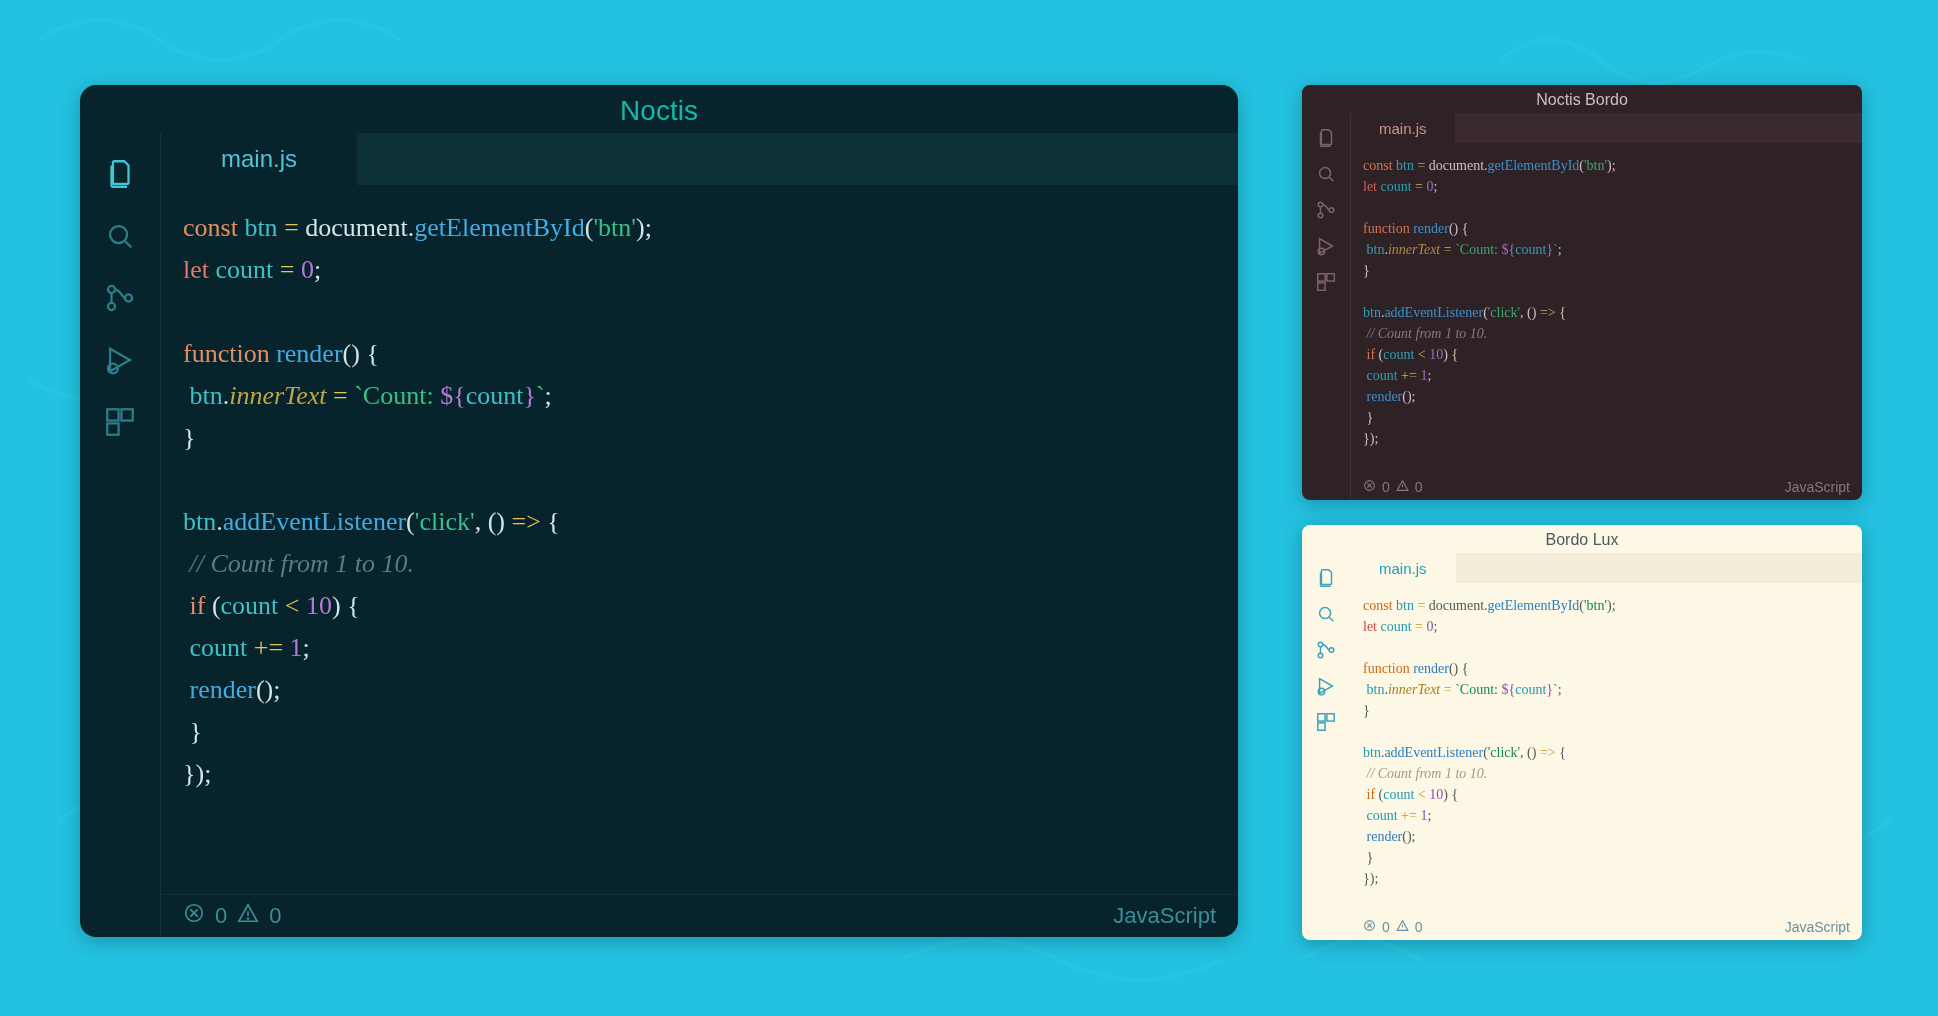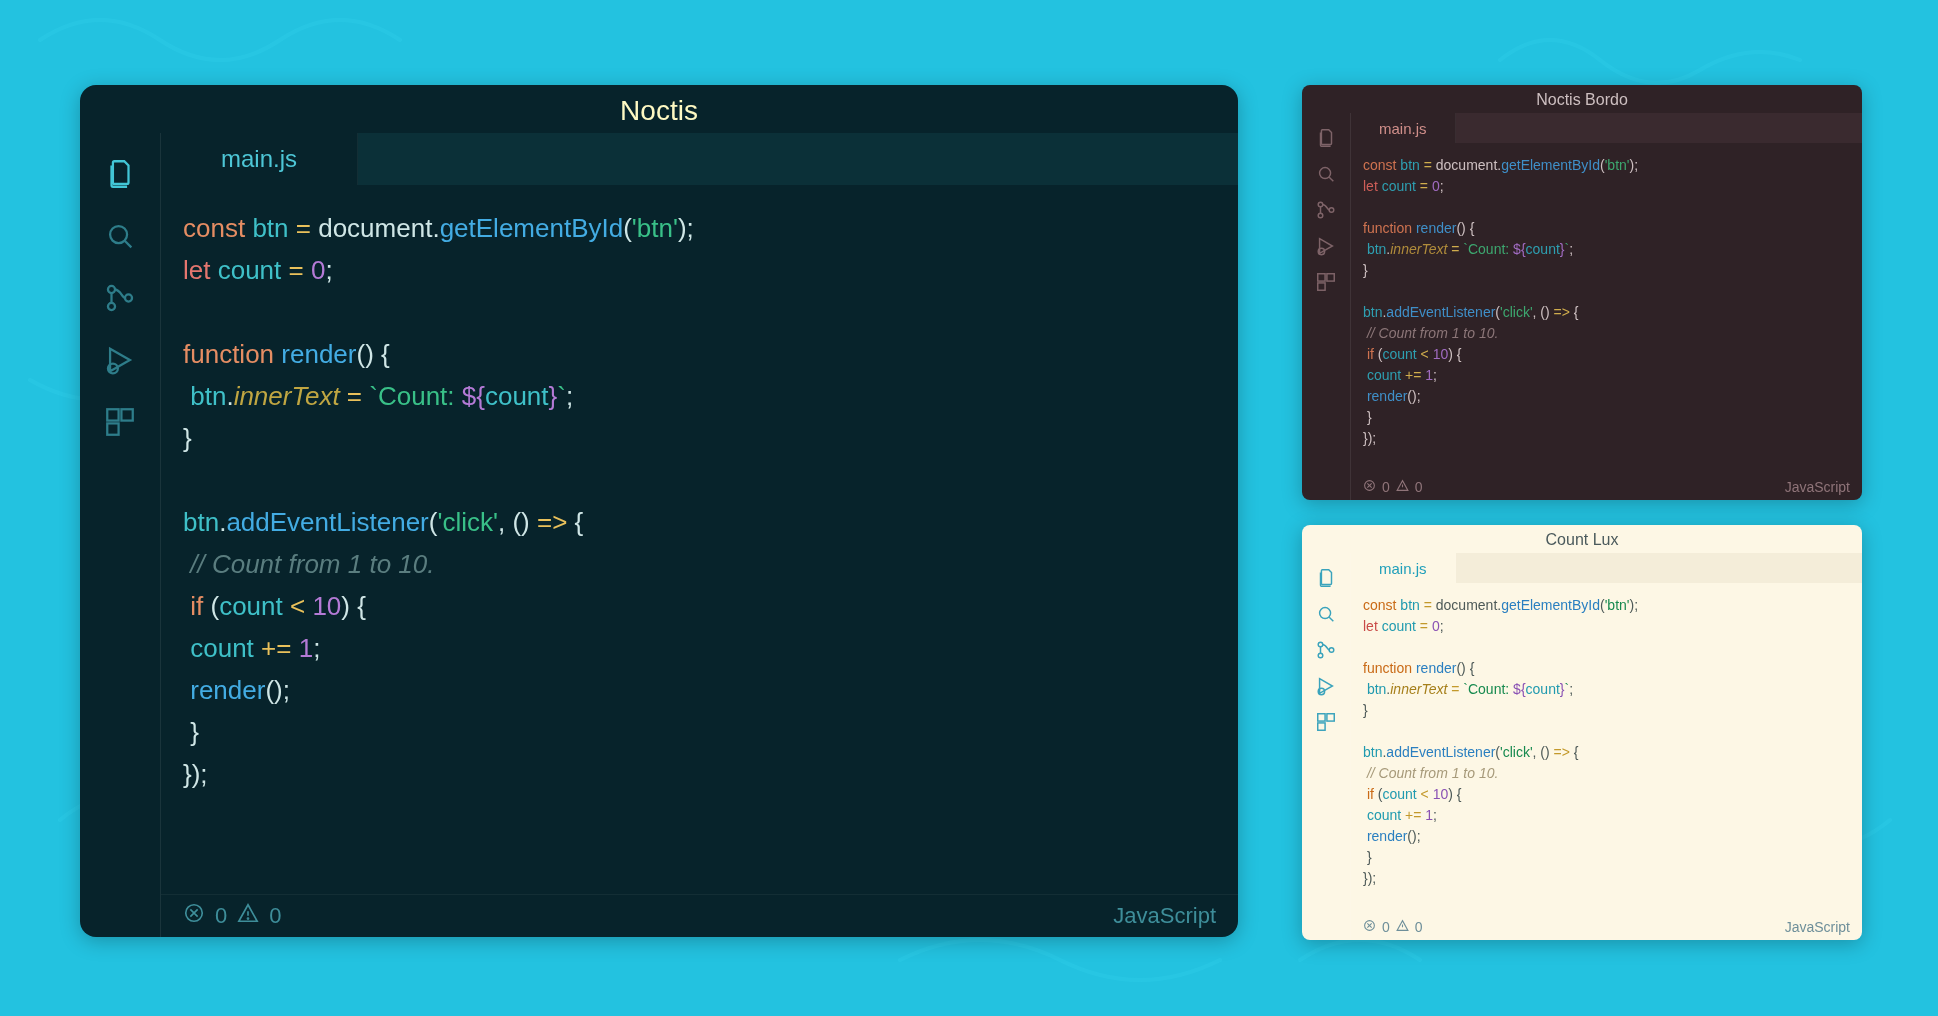--- a/index.html
+++ b/index.html
@@ -27,21 +27,21 @@
 .win-main{left:80px;top:85px;width:1158px;height:852px;background:#07232b;}
 .win-bordo{left:1302px;top:85px;width:560px;height:415px;background:#2f2226;border-radius:8px;}
 .win-lux  {left:1302px;top:525px;width:560px;height:415px;background:#fdf7e5;border-radius:8px;}
 
 .titlebar{
   text-align:center;
   font-size:28px;
   padding:10px 0 6px;
 }
 .titlebar.sm{font-size:16px;padding:6px 0 4px;}
-.win-main  .titlebar{color:#fef9c3;}
+.win-main  .titlebar{color:#14b8a6;}
 .win-bordo .titlebar{color:#cdbfc0;}
 .win-lux   .titlebar{color:#4b5a5c;}
 
 .body{flex:1;display:flex;min-height:0;}
 .activity{
   width:80px;
   border-right:1px solid rgba(255,255,255,.08);
   display:flex;flex-direction:column;align-items:center;
   gap:28px;padding-top:24px;
 }
@@ -66,21 +66,21 @@
 .tab.sm{padding:0 28px;font-size:15px;}
 .win-main  .tab{color:#4dc6d6;background:#07232b;}
 .win-main  .tabbar .rest{flex:1;background:#0b3038;}
 .win-bordo .tab{color:#d08f8a;background:#2f2226;}
 .win-bordo .tabbar .rest{flex:1;background:#3a2a2f;}
 .win-lux   .tab{color:#1f9fba;background:#fdf7e5;}
 .win-lux   .tabbar .rest{flex:1;background:#f4edd9;}
 
 .code{
   flex:1;
-  font-family:Liberation Sans, sans-serif;
+  font-family:Liberation Serif, serif;
   white-space:pre;
   padding:22px 0 0 22px;
   font-size:26px;line-height:42px;
   overflow:hidden;
 }
 .code.sm{font-size:14px;line-height:21px;padding:12px 0 0 12px;}
 .win-main  .code{color:#b9d7d8;}
 .win-bordo .code{color:#cdbfc0;}
 .win-lux   .code{color:#4e5a58;}
 
@@ -302,21 +302,21 @@
               </svg></span>
           <span>0</span>
         </div>
         <div>JavaScript</div>
       </div>
     </div>
   </div>
 </div>
 
 <div class="win win-lux">
-  <div class="titlebar sm">Count Lux</div>
+  <div class="titlebar sm">Bordo Lux</div>
   <div class="body">
     <div class="activity sm">
       <div class="ico">
           <svg viewBox="0 0 24 24" fill="none" stroke-width="1.6">
             <path d="M8 3h7l3 3v12a1 1 0 0 1-1 1H8a1 1 0 0 1-1-1V4a1 1 0 0 1 1-1z"></path>
             <path d="M6 6v14a1 1 0 0 0 1 1h10"></path>
           </svg>
         </div>
       <div class="ico">
           <svg viewBox="0 0 24 24" fill="none" stroke-width="1.6">

